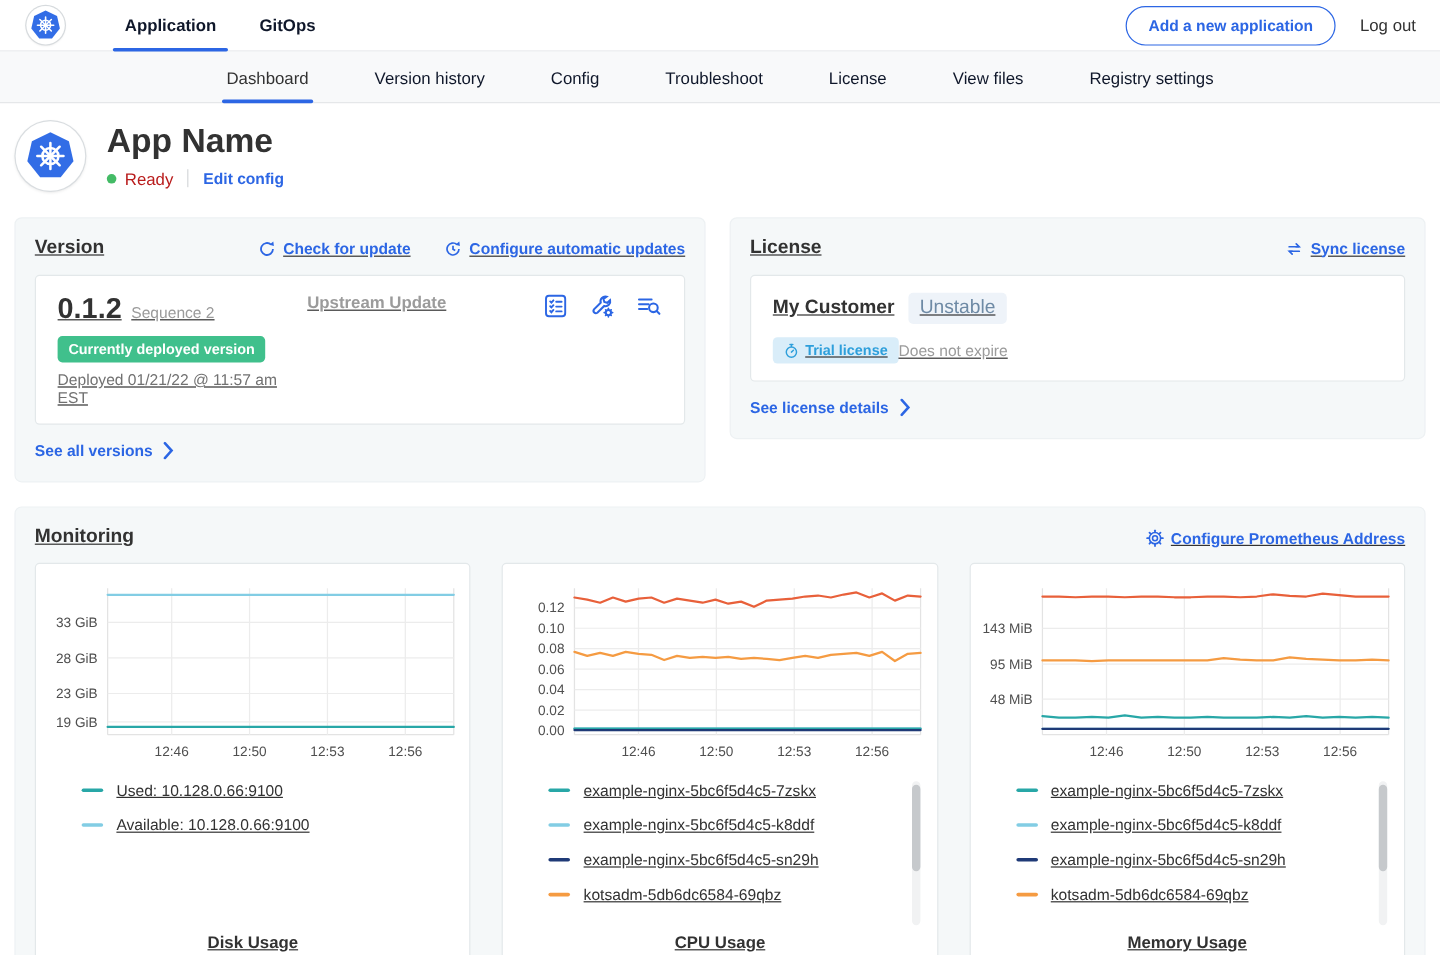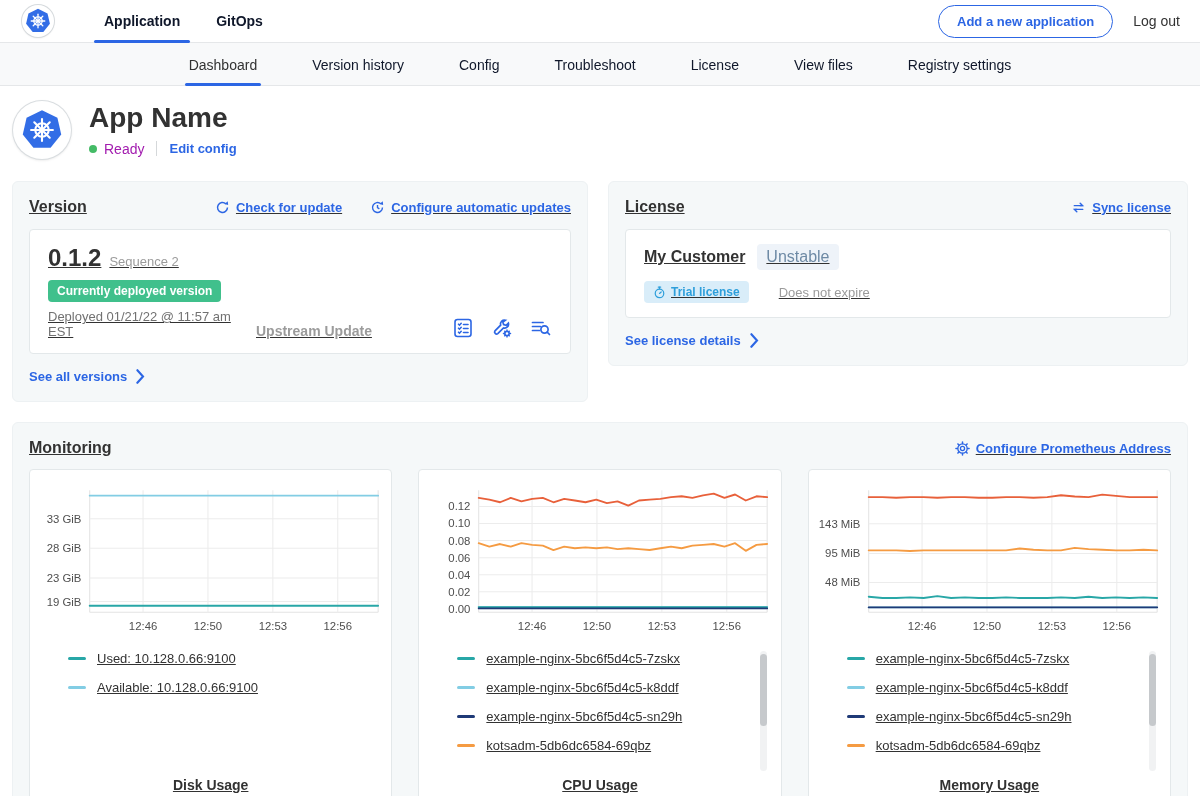--- a/index.html
+++ b/index.html
@@ -37,51 +37,51 @@
   
   .app-header { display:flex; align-items:center; padding:15px 0 12px 13px; }
   .avatar { width:58px; height:58px; border-radius:50%; background:#fff;
             box-shadow:0 0 0 1px #d9dde0, 0 1px 3px rgba(0,0,0,.15);
             display:flex; align-items:center; justify-content:center; }
   .avatar svg { width:42px; height:42px; }
   .app-title-block { margin-left:18px; }
   .app-title { font-size:28px; font-weight:bold; margin:0; line-height:1.1; }
   .status-row { display:flex; align-items:center; margin-top:7px; }
   .status-dot { width:8px; height:8px; border-radius:50%; background:#44bb66; }
-  .status-text { font-size:14px; color:#a21caf; margin-left:7px; }
+  .status-text { font-size:14px; color:#b91c1c; margin-left:7px; }
   .v-divider { width:1px; height:15px; background:#d5d8da; margin:0 12px; }
   .link { color:#2c66e4; font-size:13px; font-weight:bold; display:inline-flex;
           align-items:center; gap:6px; cursor:pointer; text-decoration:none; }
   .link svg { width:15px; height:15px; flex:none; }
   
   .cards-row { display:flex; gap:20px; padding:0 12px; margin-top:10px; align-items:flex-start; }
   .card { background:#f5f8f9; border:1px solid #edf1f3; border-radius:6px; padding:16px;text-decoration:underline; }
   .card-header { display:flex; align-items:center; justify-content:space-between; margin-bottom:13px; }
   .card-title { font-size:16px; font-weight:bold; }
   .header-links { display:flex; gap:28px; }
   .inner-card { background:#fff; border:1px solid #e3e8ea; border-radius:4px; padding:14px 18px; }
   
   .version-card { width:576px; flex:none; }
-  .version-inner { display:flex; align-items:flex-end; min-height:96px; }
+  .version-inner { display:flex; align-items:flex-start; min-height:96px; }
   .version-left { width:208px; flex:none; }
   .version-number { font-size:24px; font-weight:bold; }
   .sequence { font-size:13px; color:#9b9b9b; margin-left:8px; }
   .deployed-badge { display:inline-block; background:#40c08c; color:#fff; font-size:12px;
                     font-weight:bold; border-radius:4px; padding:4px 9px; margin:8px 0 7px; }
   .deployed-at { font-size:13px; color:#717171; }
   .upstream { font-size:14px; font-weight:bold; color:#9b9b9b; margin-right:auto; }
   .version-icons { display:flex; gap:17px; align-items:center; }
   .version-icons svg { width:22px; height:22px; color:#2c66e4; cursor:pointer; }
   .see-link { margin-top:13px; }
   
   .license-card { flex:1; }
   .customer-row { display:flex; align-items:center; gap:12px; }
   .customer-name { font-size:16px; font-weight:bold; }
   .channel-badge { background:#eef3f9; color:#6e8aa5; font-size:16px; padding:4px 9px; border-radius:4px; }
-  .license-row { margin-top:11px; display:flex; align-items:center; gap:30px; }
+  .license-row { margin-top:11px; display:flex; align-items:center; gap:0; }
   .trial-badge { background:#d9edf9; color:#2e9fdb; font-size:12px; font-weight:bold;
                  padding:4px 9px; border-radius:4px; display:inline-flex; align-items:center; gap:5px; }
   .trial-badge svg { width:13px; height:13px; }
   .expiry { font-size:13px; color:#9b9b9b; }
   
   .monitoring { margin:20px 12px 0; }
   .charts { display:grid; grid-template-columns:repeat(3,1fr); gap:26px; margin-top:12px; }
   .chart-card { background:#fff; border:1px solid #e3e8ea; border-radius:4px;
                 padding:12px 8px 14px; display:flex; flex-direction:column; min-height:330px; }
   .chart-card svg.plot { width:100%; height:auto; display:block; }

